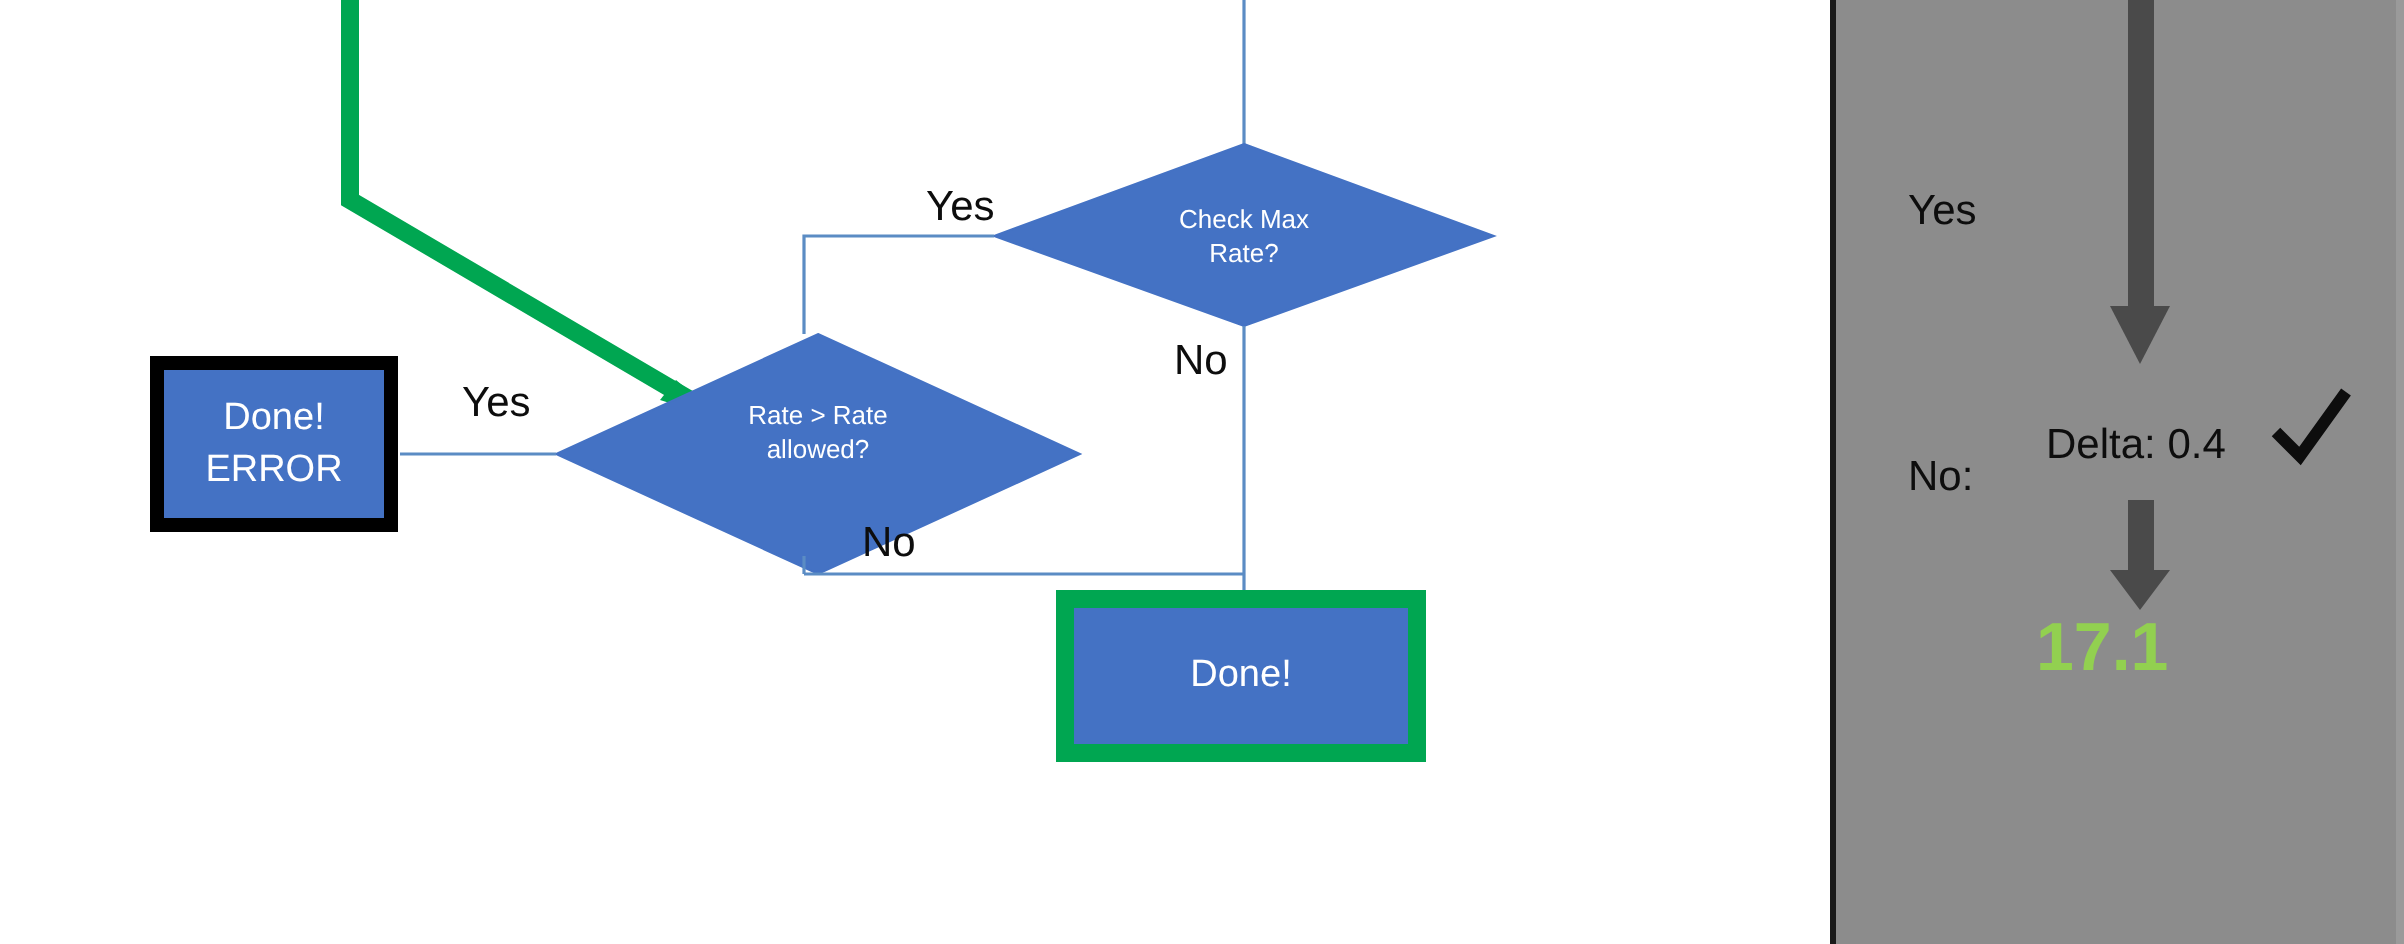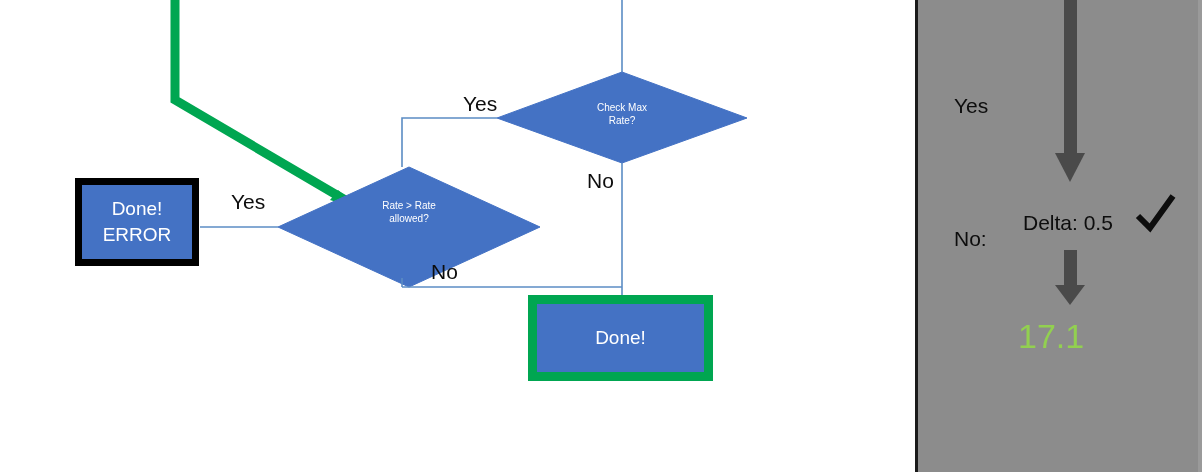--- a/index.html
+++ b/index.html
@@ -21,21 +21,21 @@
     position: absolute;
     left: 0;
     top: 0;
     width: 915px;
     height: 472px;
   }
 
   .node-label {
     position: absolute;
     color: #ffffff;
-    font-size: 10px;
+    font-size: 13px;
     line-height: 1.28;
     text-align: center;
     white-space: pre-line;
     pointer-events: none;
   }
 
   .edge-label {
     position: absolute;
     color: #0d0d0d;
     font-size: 21px;
@@ -117,24 +117,23 @@
   }
   #panel-yes   { left: 36px;  top: 95px; }
   #panel-no    { left: 36px;  top: 228px; }
   #panel-delta { left: 105px; top: 212px; }
   #panel-result {
     position: absolute;
     left: 100px;
     top: 307px;
     color: #92d050;
     font-size: 34px;
-    font-weight: normal;
+    font-weight: bold;
     line-height: 1;
     white-space: nowrap;
-    margin-top: 12px;
   }
   #panel-check {
     position: absolute;
     left: 215px;
     top: 192px;
     width: 44px;
     height: 44px;
   }
   .panel-arrow {
     position: absolute;
@@ -197,21 +196,21 @@
 
     <div class="panel-text" id="panel-yes">Yes</div>
 
     <svg class="panel-arrow" style="left:132px; top:-10px;" width="40" height="196" viewBox="0 0 40 196">
       <rect x="14" y="0" width="13" height="166" fill="#4a4a4a"></rect>
       <polygon points="5,163 35,163 20,192" fill="#4a4a4a"></polygon>
     </svg>
 
     <div class="panel-text" id="panel-no">No:</div>
 
-    <div class="panel-text" id="panel-delta">Delta: 0.5</div>
+    <div class="panel-text" id="panel-delta">Delta: 0.4</div>
 
     <svg id="panel-check" viewBox="0 0 44 44">
       <path d="M 5 24 L 17 36 L 40 4" fill="none" stroke="#0d0d0d" stroke-width="6" stroke-linecap="butt" stroke-linejoin="miter"></path>
     </svg>
 
     <svg class="panel-arrow" style="left:132px; top:250px;" width="40" height="56" viewBox="0 0 40 56">
       <rect x="14" y="0" width="13" height="38" fill="#4a4a4a"></rect>
       <polygon points="5,35 35,35 20,55" fill="#4a4a4a"></polygon>
     </svg>
 

